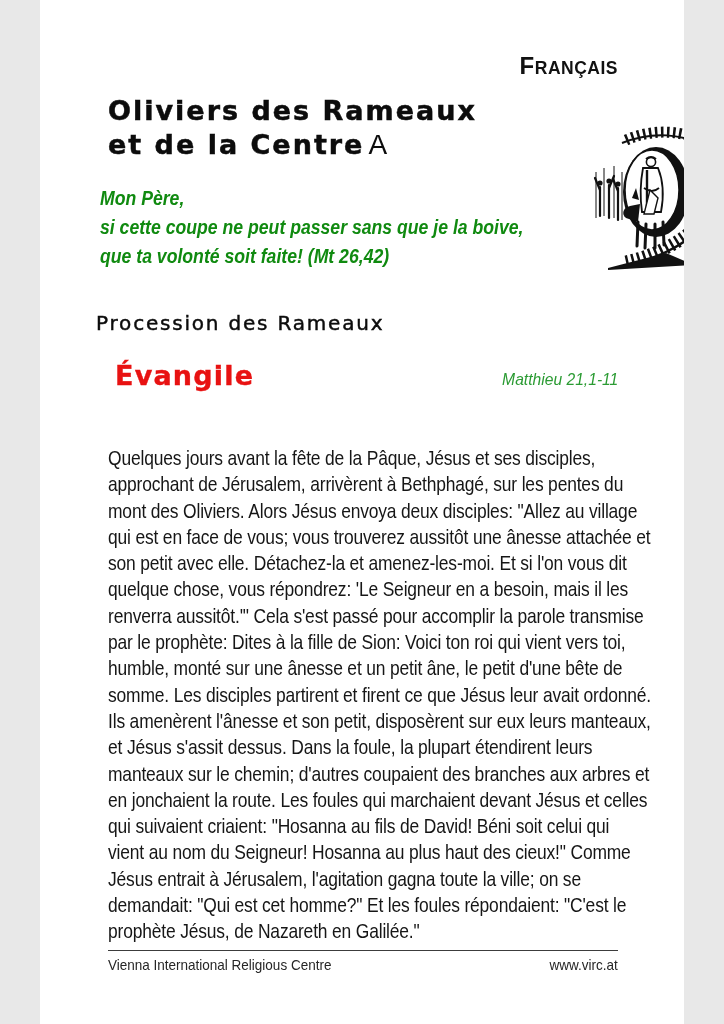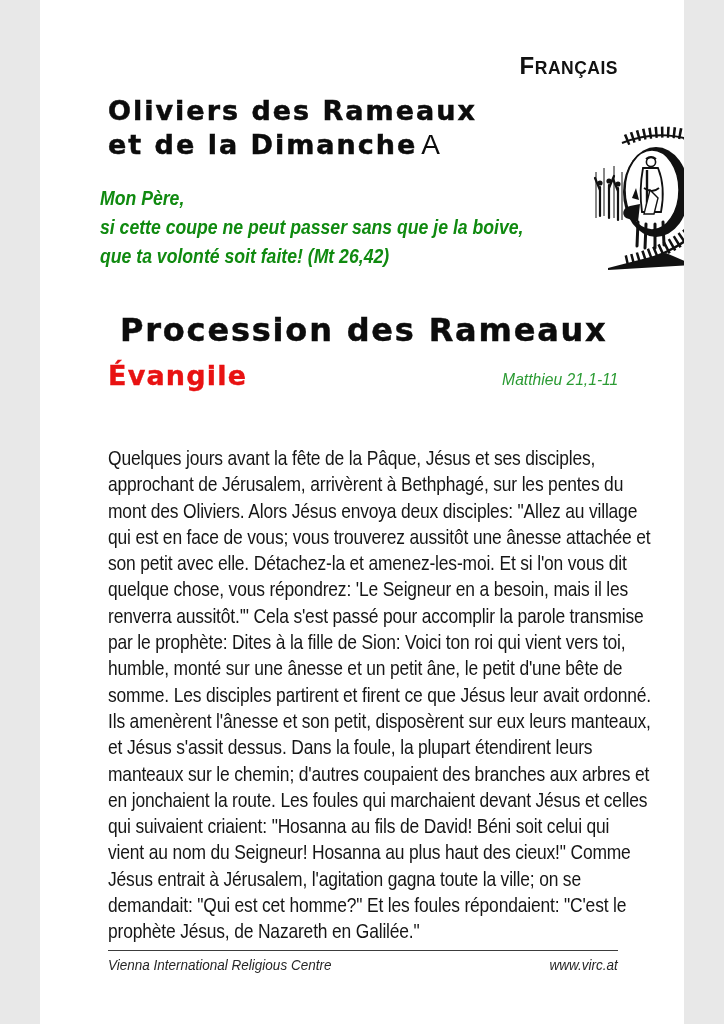--- a/index.html
+++ b/index.html
@@ -39,27 +39,27 @@
   .quote{position:absolute;left:60px;top:183px;}
   .quote-line{
     font-style:italic;font-weight:bold;font-size:21px;
     line-height:29px;height:29px;color:#108a10;
     transform:scaleX(.84);transform-origin:0 0;white-space:nowrap;
   }
   
   .art{position:absolute;left:552px;top:126px;width:126px;height:148px;}
   
   .h-procession{
-    position:absolute;left:80px;top:311px;
+    position:absolute;left:56px;top:311px;
     font-family:"DejaVu Sans","Liberation Sans",sans-serif;
-    font-weight:bold;font-size:32px;letter-spacing:1.8px;
+    font-weight:normal;font-size:20px;letter-spacing:1.8px;
     color:#0c0c0c;-webkit-text-stroke:.45px #0c0c0c;white-space:nowrap;
   }
   .gospel-row{
-    position:absolute;left:68px;right:66px;top:360px;
+    position:absolute;left:75px;right:66px;top:360px;
     display:flex;justify-content:space-between;align-items:baseline;
   }
   .h-evangile{
     font-family:"DejaVu Sans","Liberation Sans",sans-serif;
     font-weight:bold;font-size:27px;letter-spacing:1.2px;
     color:#e81212;-webkit-text-stroke:.4px #e81212;white-space:nowrap;
   }
   .gospel-ref{
     font-style:italic;font-size:17px;color:#2b9b33;
     transform:scaleX(.92);transform-origin:100% 100%;white-space:nowrap;
@@ -69,37 +69,37 @@
   .body-line{
     font-size:21px;line-height:26.3px;height:26.3px;
     letter-spacing:-.2px;color:#161616;
     transform:scaleX(.83);transform-origin:0 0;white-space:nowrap;
   }
   
   .footer{
     position:absolute;left:68px;right:66px;top:950px;
     border-top:1.5px solid #3c3c3c;padding-top:5px;
     display:flex;justify-content:space-between;
-    font-size:15px;color:#262626;font-style:italic;
+    font-size:15px;color:#262626;
   }
   .footer .org{transform:scaleX(.9);transform-origin:0 0;white-space:nowrap;}
   .footer .site{transform:scaleX(.9);transform-origin:100% 0;white-space:nowrap;text-decoration:none;color:#262626;}
 </style>
 </head>
 <body>
 
 <div class="page">
 
   <div class="lang">
     <span class="cap">F</span><span class="rest">RANÇAIS</span>
   </div>
 
   <div class="title">
     <div>Oliviers des Rameaux</div>
-    <div><span>et de la Dimanche</span><span class="cycle">A</span></div>
+    <div><span>et de la Centre</span><span class="cycle">A</span></div>
   </div>
 
   <div class="quote">
       <div class="quote-line">Mon Père,</div>
       <div class="quote-line">si cette coupe ne peut passer sans que je la boive,</div>
       <div class="quote-line">que ta volonté soit faite! (Mt 26,42)</div>
     </div>
 
   <div class="art">
     <svg width="126" height="148" viewBox="0 0 126 148" xmlns="http://www.w3.org/2000/svg">

